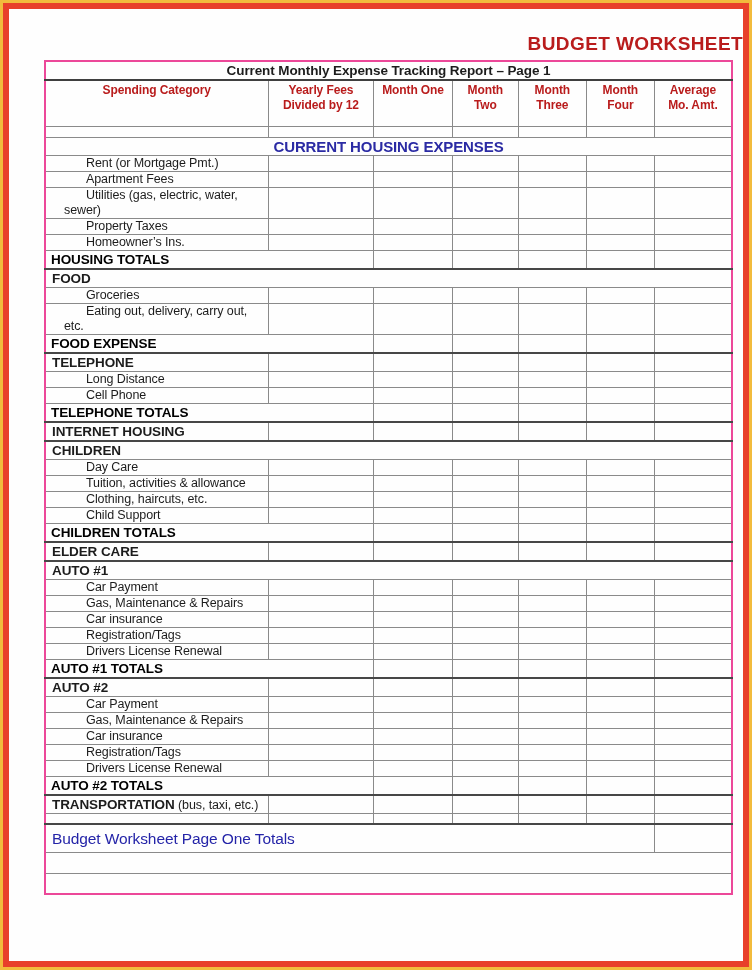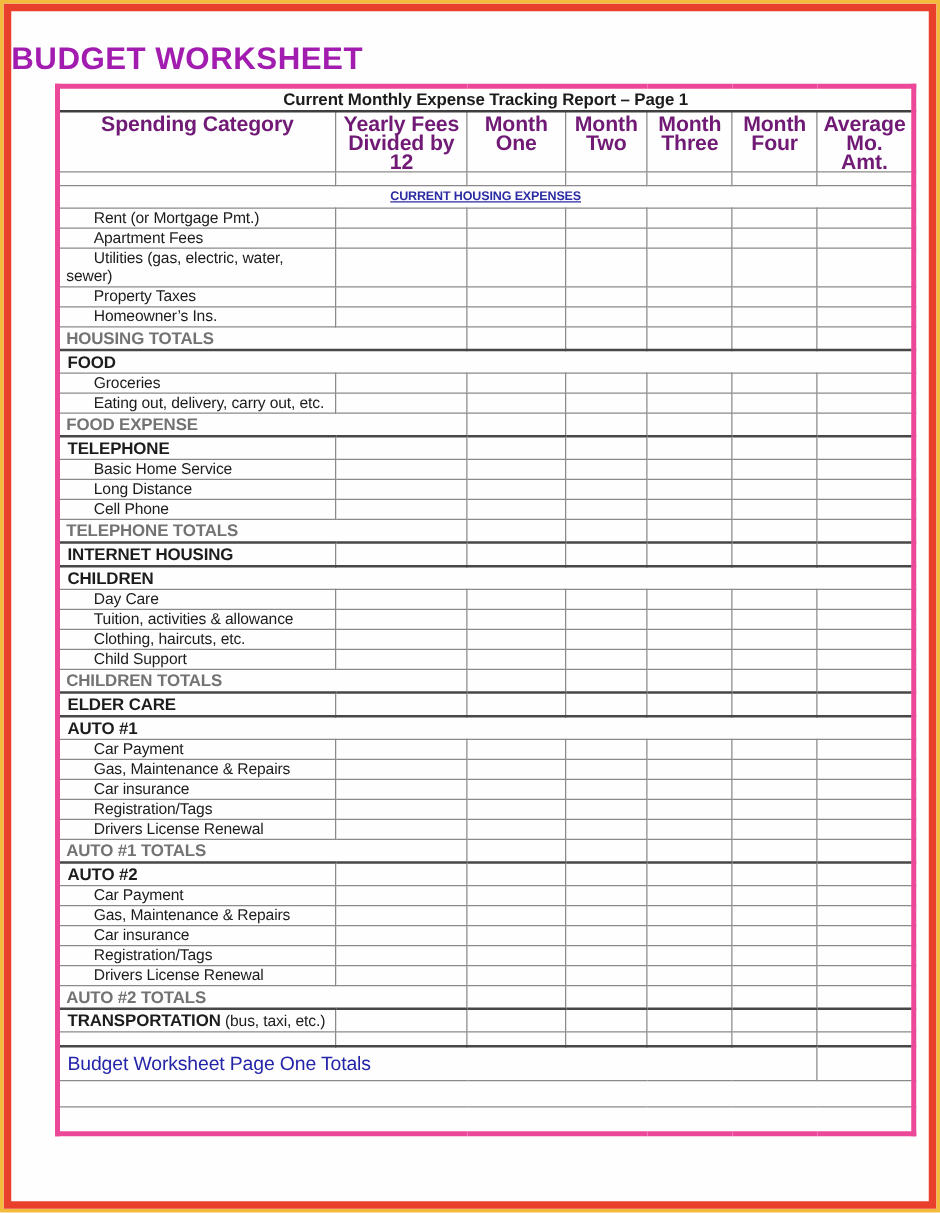--- a/index.html
+++ b/index.html
@@ -7,59 +7,59 @@
   .page {
     width:752px; height:970px; position:relative;
     border:3px solid #F2BB3C; background:#fdfdfd;
   }
   .frame {
     width:100%; height:100%;
     border:6px solid #E8402A; background:#fefefe;
     padding-top:24px;
   }
   .title {
-    text-align:left; color:#a21caf; font-weight:bold;
-    font-size:25px; letter-spacing:.4px; margin-bottom:5px;
+    text-align:right; color:#b91c1c; font-weight:bold;
+    font-size:19px; letter-spacing:.4px; margin-bottom:5px;
   }
   table.sheet {
     border-collapse:collapse; table-layout:fixed;
     width:689px; margin-left:35px;
-    border:4px solid #ec4899;
+    border:2px solid #ec4899;
   }
   td, th {
     border:1px solid #8a8a8a; padding:0 4px;
     vertical-align:top; overflow:hidden;
     font-size:12.5px; line-height:15px; color:#1c1c1c;
     letter-spacing:-0.1px;
   }
   tr.subtitle-row td {
     border-bottom:2px solid #3f3f3f; text-align:center;
     font-weight:bold; font-size:13.5px; height:18px; line-height:17px;
   }
   th {
-    font-weight:bold; font-size:17px; line-height:15px;
-    text-align:center; height:46px; padding-top:2px; color:#701a75;
+    font-weight:bold; font-size:12px; line-height:15px;
+    text-align:center; height:46px; padding-top:2px; color:#b91c1c;
   }
   tr.r-spacer-cells td { height:11px; }
   tr.r-section td {
-    color:#2B2BA4; font-weight:bold; font-size:10px;
-    text-align:center; height:18px; line-height:17px;text-decoration:underline;
+    color:#2B2BA4; font-weight:bold; font-size:15px;
+    text-align:center; height:18px; line-height:17px;
   }
   tr.r-item td { height:16px; }
-  tr.r-item td.lbl { padding-left:5px; text-indent:22px; }
+  tr.r-item td.lbl { padding-left:18px; text-indent:22px; }
   tr.r-category td, tr.r-category-span td, tr.r-category-mixed td {
     font-weight:bold; font-size:13.5px; height:18px; line-height:16px;
     padding-left:6px; padding-top:1px;
   }
   tr.r-category td, tr.r-category-span td, tr.r-category-mixed td,
   tr.r-page-totals td { border-top:2px solid #474747; }
   tr.r-category-mixed td .reg { font-weight:normal; font-size:12.5px; }
   tr.r-totals td { height:18px; }
   tr.r-totals td.lbl {
-    color:#737373; font-weight:bold; font-size:13.5px;
+    color:#000000; font-weight:bold; font-size:13.5px;
     line-height:16px; padding-left:5px; padding-top:1px;
   }
   tr.r-page-totals td { height:28px; }
   tr.r-page-totals td.lbl {
     color:#2424A8; font-weight:normal; font-size:15.5px;
     line-height:20px; padding:4px 0 0 6px;
   }
   tr.r-spacer-span td { height:21px; }
 </style>
 </head>
@@ -190,29 +190,20 @@
           <tr class="r-category">
             <td class="lbl">TELEPHONE</td>
             <td></td>
             <td></td>
             <td></td>
             <td></td>
             <td></td>
             <td></td>
           </tr>
           <tr class="r-item">
-            <td class="lbl">Basic Home Service</td>
-            <td></td>
-            <td></td>
-            <td></td>
-            <td></td>
-            <td></td>
-            <td></td>
-          </tr>
-          <tr class="r-item">
             <td class="lbl">Long Distance</td>
             <td></td>
             <td></td>
             <td></td>
             <td></td>
             <td></td>
             <td></td>
           </tr>
           <tr class="r-item">
             <td class="lbl">Cell Phone</td>

